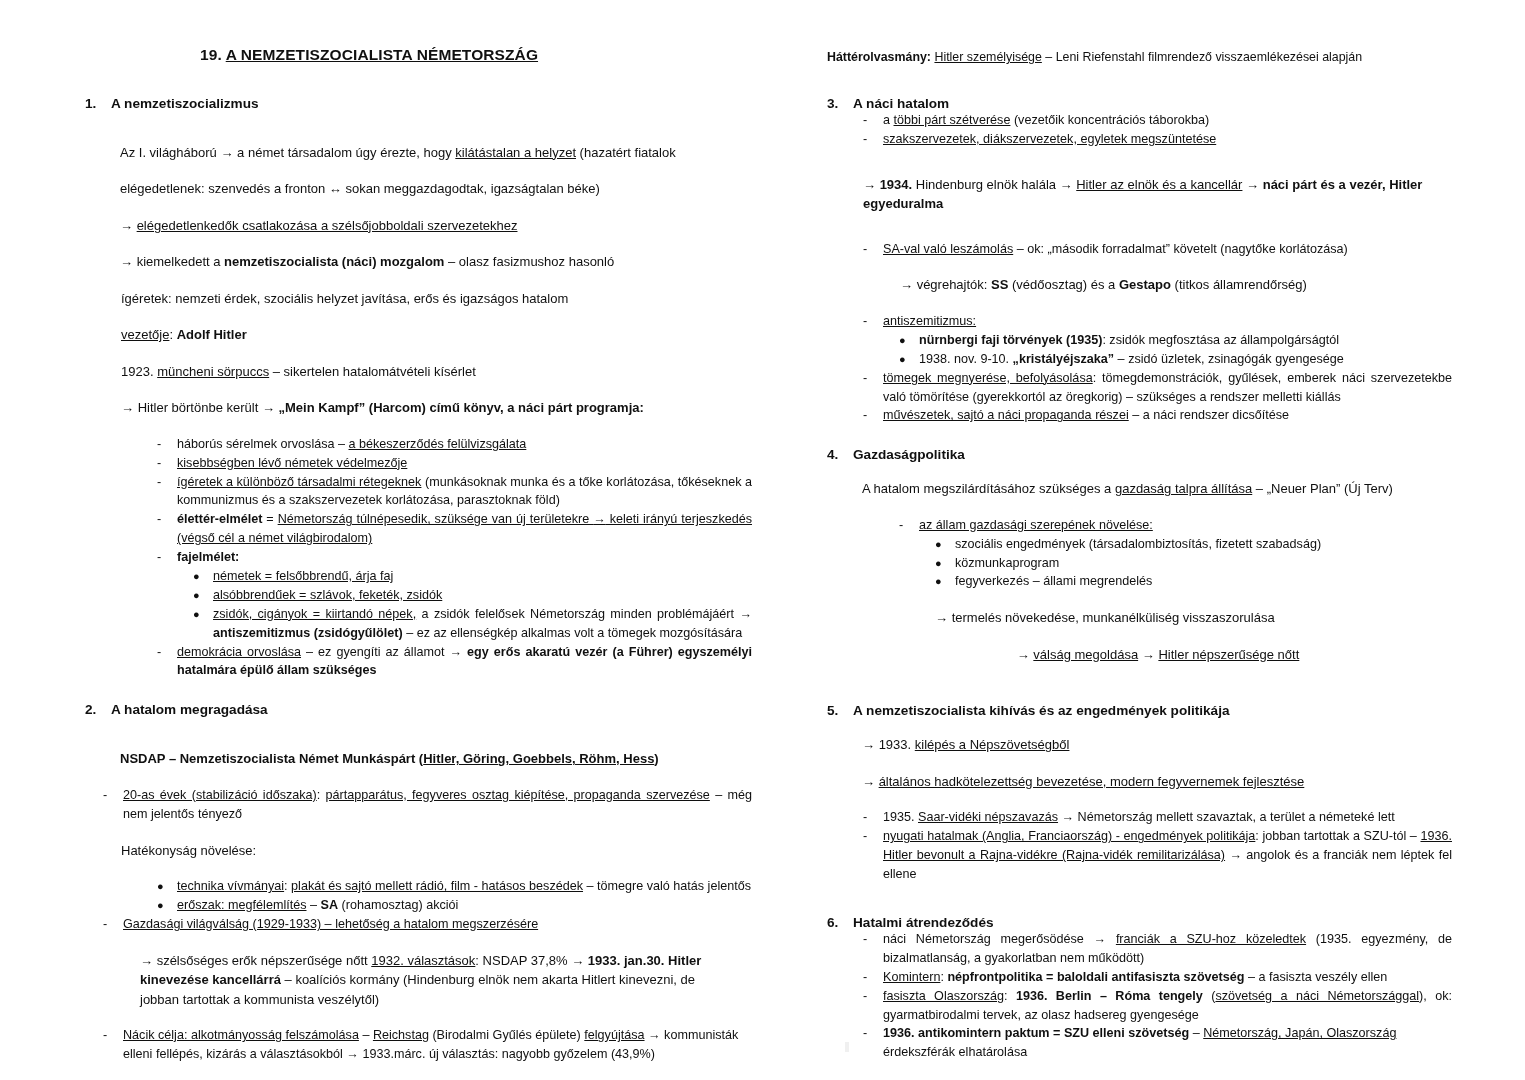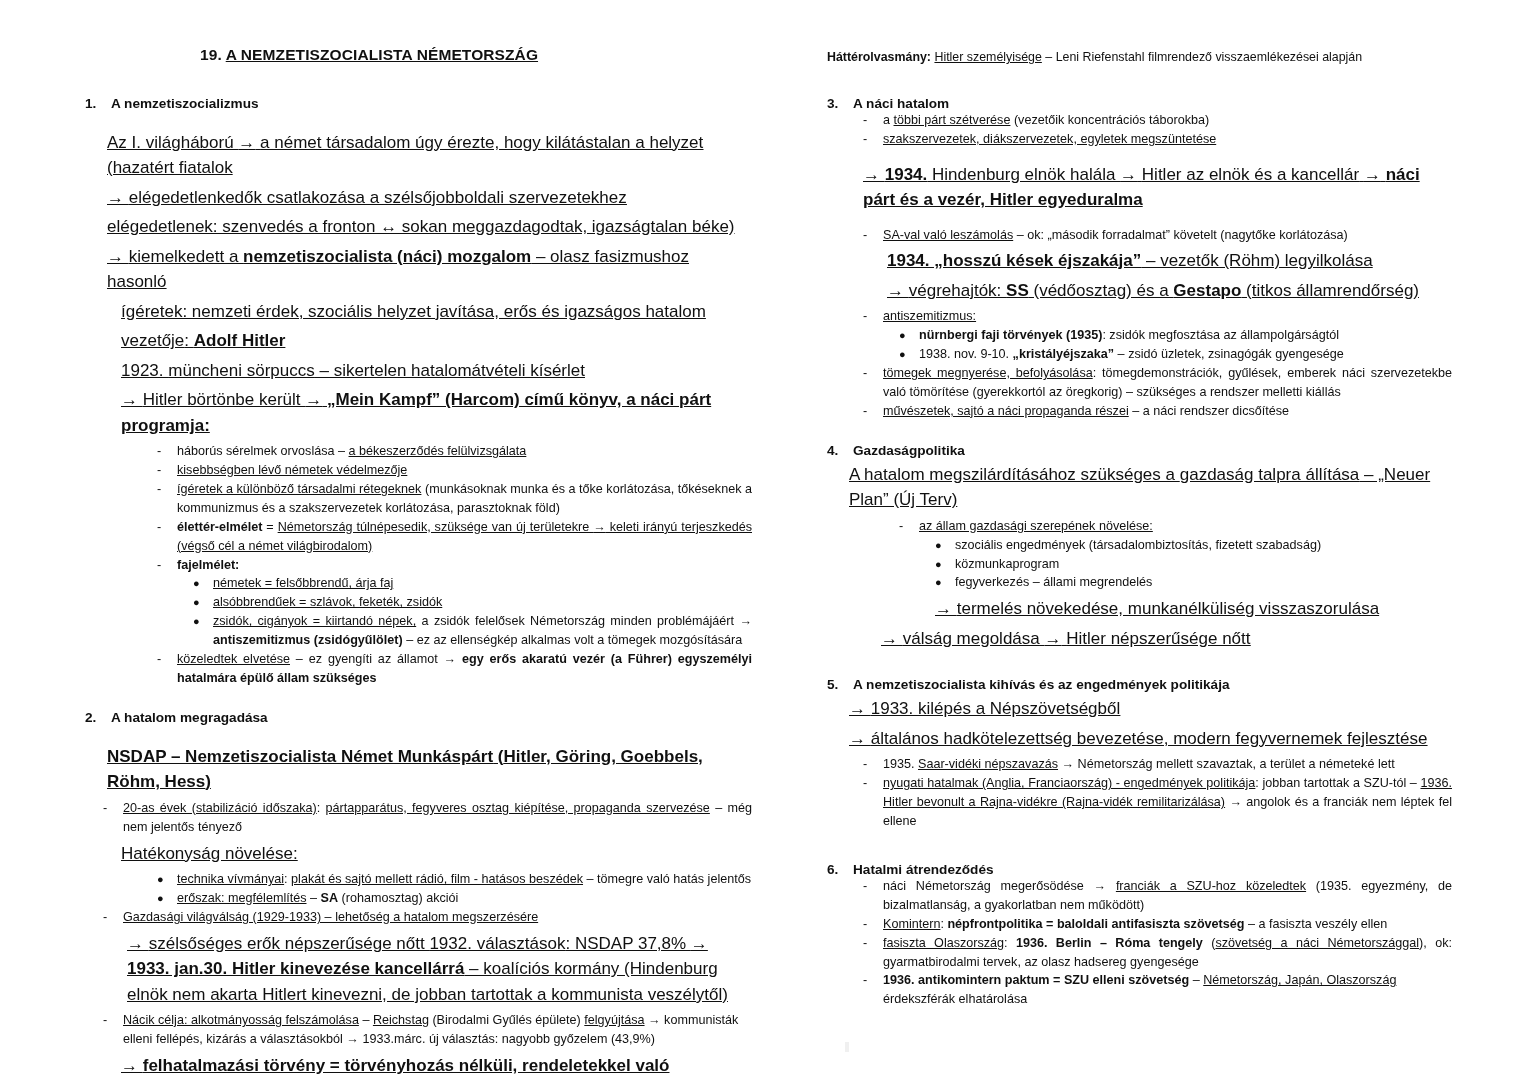--- a/index.html
+++ b/index.html
@@ -77,24 +77,23 @@
   }
   .sec-title { font-weight: bold; }
 
   .body-block {
     font-size: 12.6px;
     line-height: 1.5;
   }
 
   
   .ln {
-    font-size: 17px;
+    font-size: 13px;
     line-height: 1.5;
-    margin: 4px;
-    text-decoration: underline;
+    margin: 17px;
   }
   .u  { text-decoration: underline; }
   .b  { font-weight: bold; }
   .bu { font-weight: bold; text-decoration: underline; }
 
   
   .dash-item, .dot-item {
     display: flex;
     font-size: 12.6px;
     line-height: 1.5;
@@ -159,24 +158,24 @@
           <span class="sec-num">1.</span>
           <span class="sec-title">A nemzetiszocializmus</span>
         </div>
 
         <div class="gap-m"></div>
 
         <div class="body-block ind1">
 
           <p class="ln"><span>Az I. világháború </span><span>→</span> <span>a német társadalom úgy érezte, hogy </span><span class="u">kilátástalan a helyzet</span><span> (hazatért fiatalok</span></p>
 
+          <p class="ln">elégedetlenek: szenvedés a fronton ↔ sokan meggazdagodtak, igazságtalan béke)</p>
+
           <p class="ln"><span>→</span> <span class="u">elégedetlenkedők csatlakozása a szélsőjobboldali szervezetekhez</span></p>
 
-          <p class="ln">elégedetlenek: szenvedés a fronton ↔ sokan meggazdagodtak, igazságtalan béke)</p>
-
           <p class="ln"><span>→</span> <span>kiemelkedett a </span><span class="b">nemzetiszocialista (náci) mozgalom</span><span> – olasz fasizmushoz hasonló</span></p>
 
           <p class="ln ind-arrow">ígéretek: nemzeti érdek, szociális helyzet javítása, erős és igazságos hatalom</p>
 
           <p class="ln ind-arrow"><span class="u">vezetője</span><span>: </span><span class="b">Adolf Hitler</span></p>
 
           <p class="ln ind-arrow"><span>1923. </span><span class="u">müncheni sörpuccs</span><span> – sikertelen hatalomátvételi kísérlet</span></p>
 
           <p class="ln ind-arrow"><span>→</span> <span>Hitler börtönbe került </span><span>→</span> <span class="b">„Mein Kampf” (Harcom) című könyv, a náci párt programja:</span></p>
 
@@ -215,21 +214,21 @@
             <span class="tx u">alsóbbrendűek = szlávok, feketék, zsidók</span>
           </div>
 
           <div class="dot-item ind3 just">
             <span class="mk">●</span>
             <span class="tx"><span class="u">zsidók, cigányok = kiirtandó népek,</span><span> a zsidók felelősek Németország minden problémájáért </span><span>→</span> <span class="b">antiszemitizmus (zsidógyűlölet)</span><span> – ez az ellenségkép alkalmas volt a tömegek mozgósítására</span></span>
           </div>
 
           <div class="dash-item ind2 just">
             <span class="mk">-</span>
-            <span class="tx"><span class="u">közeledtek elvetése</span><span> – ez gyengíti az államot </span><span>→</span> <span class="b">egy erős akaratú vezér (a Führer) egyszemélyi hatalmára épülő állam szükséges</span></span>
+            <span class="tx"><span class="u">demokrácia orvoslása</span><span> – ez gyengíti az államot </span><span>→</span> <span class="b">egy erős akaratú vezér (a Führer) egyszemélyi hatalmára épülő állam szükséges</span></span>
           </div>
 
         </div>
       </div>
 
       <div class="gap-l"></div>
 
       <div class="section">
         <div class="sec-head">
           <span class="sec-num">2.</span>
@@ -302,21 +301,20 @@
           <div class="gap-s"></div>
 
           <p class="ln ind-arrow"><span>→</span> <span class="b">1934.</span><span> Hindenburg elnök halála </span><span>→</span> <span class="u">Hitler az elnök és a kancellár</span> <span>→</span> <span class="b">náci párt és a vezér, Hitler egyeduralma</span></p>
 
           <div class="gap-s"></div>
 
           <div class="dash-item ind1">
             <span class="mk">-</span>
             <span class="tx">
               <span><span class="u">SA-val való leszámolás</span><span> – ok: „második forradalmat” követelt (nagytőke korlátozása)</span></span>
-              <span class="ln" style="display:block;"><span class="b">1934. „hosszú kések éjszakája”</span><span> – vezetők (Röhm) legyilkolása</span></span>
               <span class="ln" style="display:block;"><span>→</span> <span>végrehajtók: </span><span class="b">SS</span><span> (védőosztag) és a </span><span class="b">Gestapo</span><span> (titkos államrendőrség)</span></span>
             </span>
           </div>
 
           <div class="dash-item ind1">
             <span class="mk">-</span>
             <span class="tx u">antiszemitizmus:</span>
           </div>
 
           <div class="dot-item ind2">
@@ -369,21 +367,21 @@
             <span class="tx">közmunkaprogram</span>
           </div>
 
           <div class="dot-item ind3">
             <span class="mk">●</span>
             <span class="tx">fegyverkezés – állami megrendelés</span>
           </div>
 
           <p class="ln" style="margin-left:90px;"><span>→</span> <span>termelés növekedése, munkanélküliség visszaszorulása</span></p>
 
-          <p class="ln ind2" style="margin-left:36px;"><span>→</span> <span class="u">válság megoldása</span> <span>→</span> <span class="u">Hitler népszerűsége nőtt</span></p>
+          <p class="ln ind2" style="margin-left:36px;text-align:center;"><span>→</span> <span class="u">válság megoldása</span> <span>→</span> <span class="u">Hitler népszerűsége nőtt</span></p>
 
         </div>
       </div>
 
       <div class="gap-l"></div>
 
       <div class="section">
         <div class="sec-head">
           <span class="sec-num">5.</span>
           <span class="sec-title">A nemzetiszocialista kihívás és az engedmények politikája</span>

